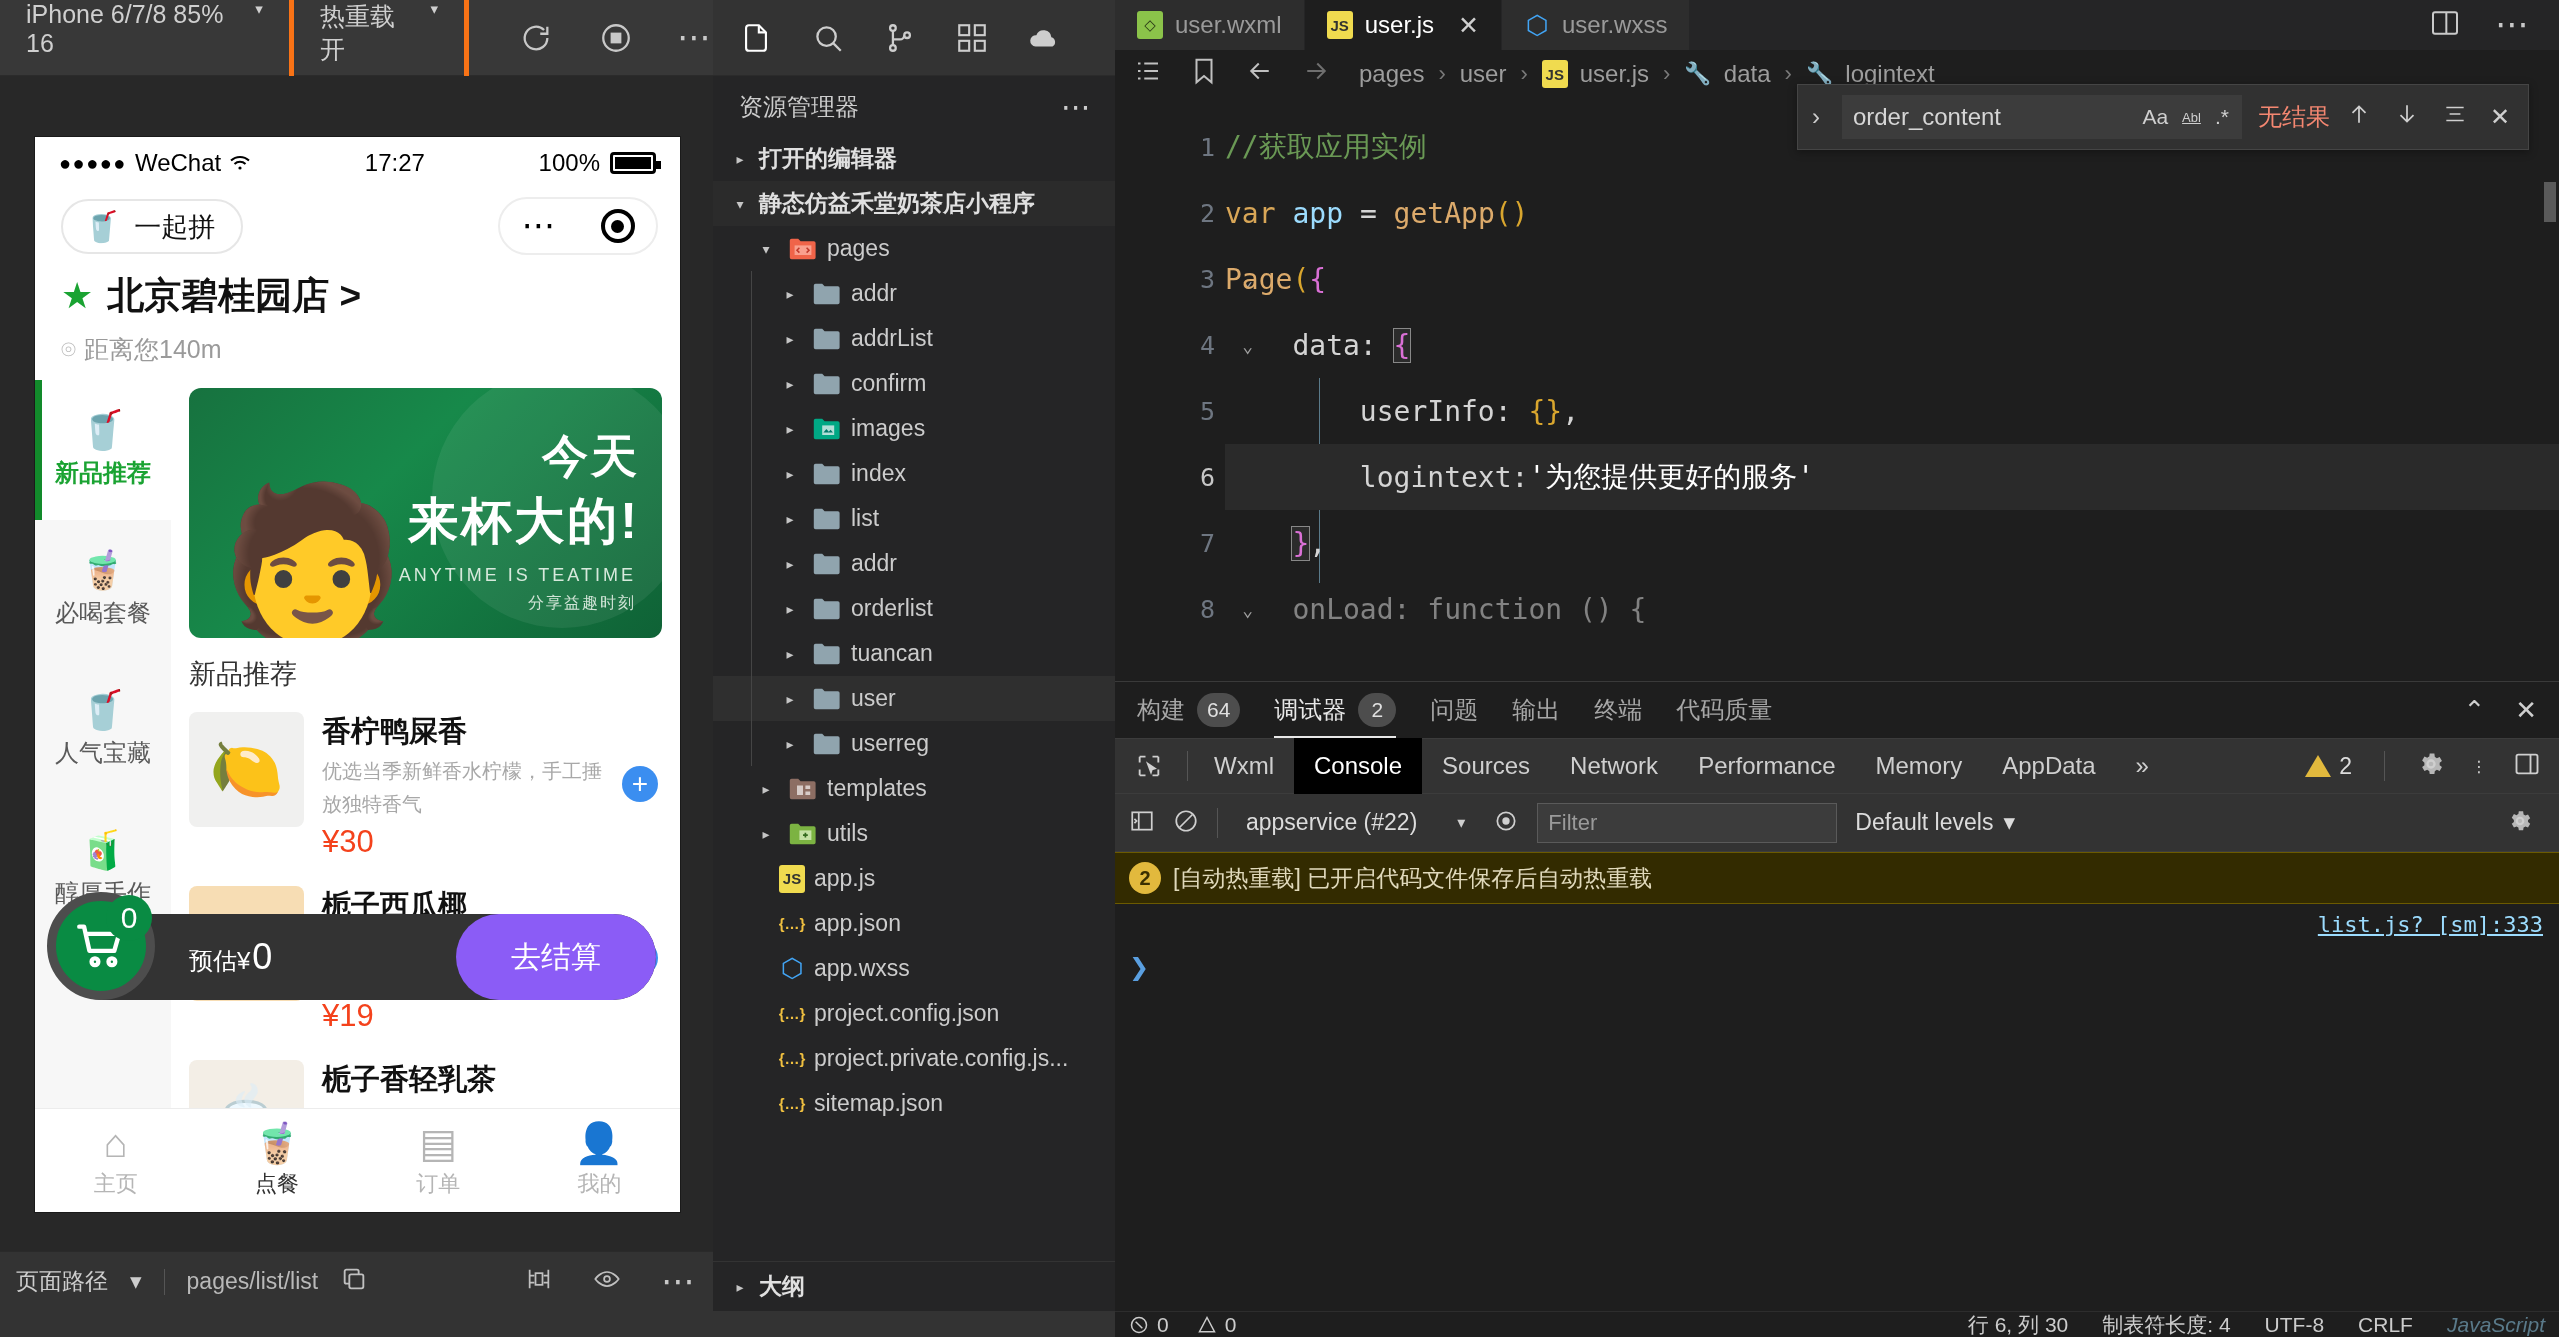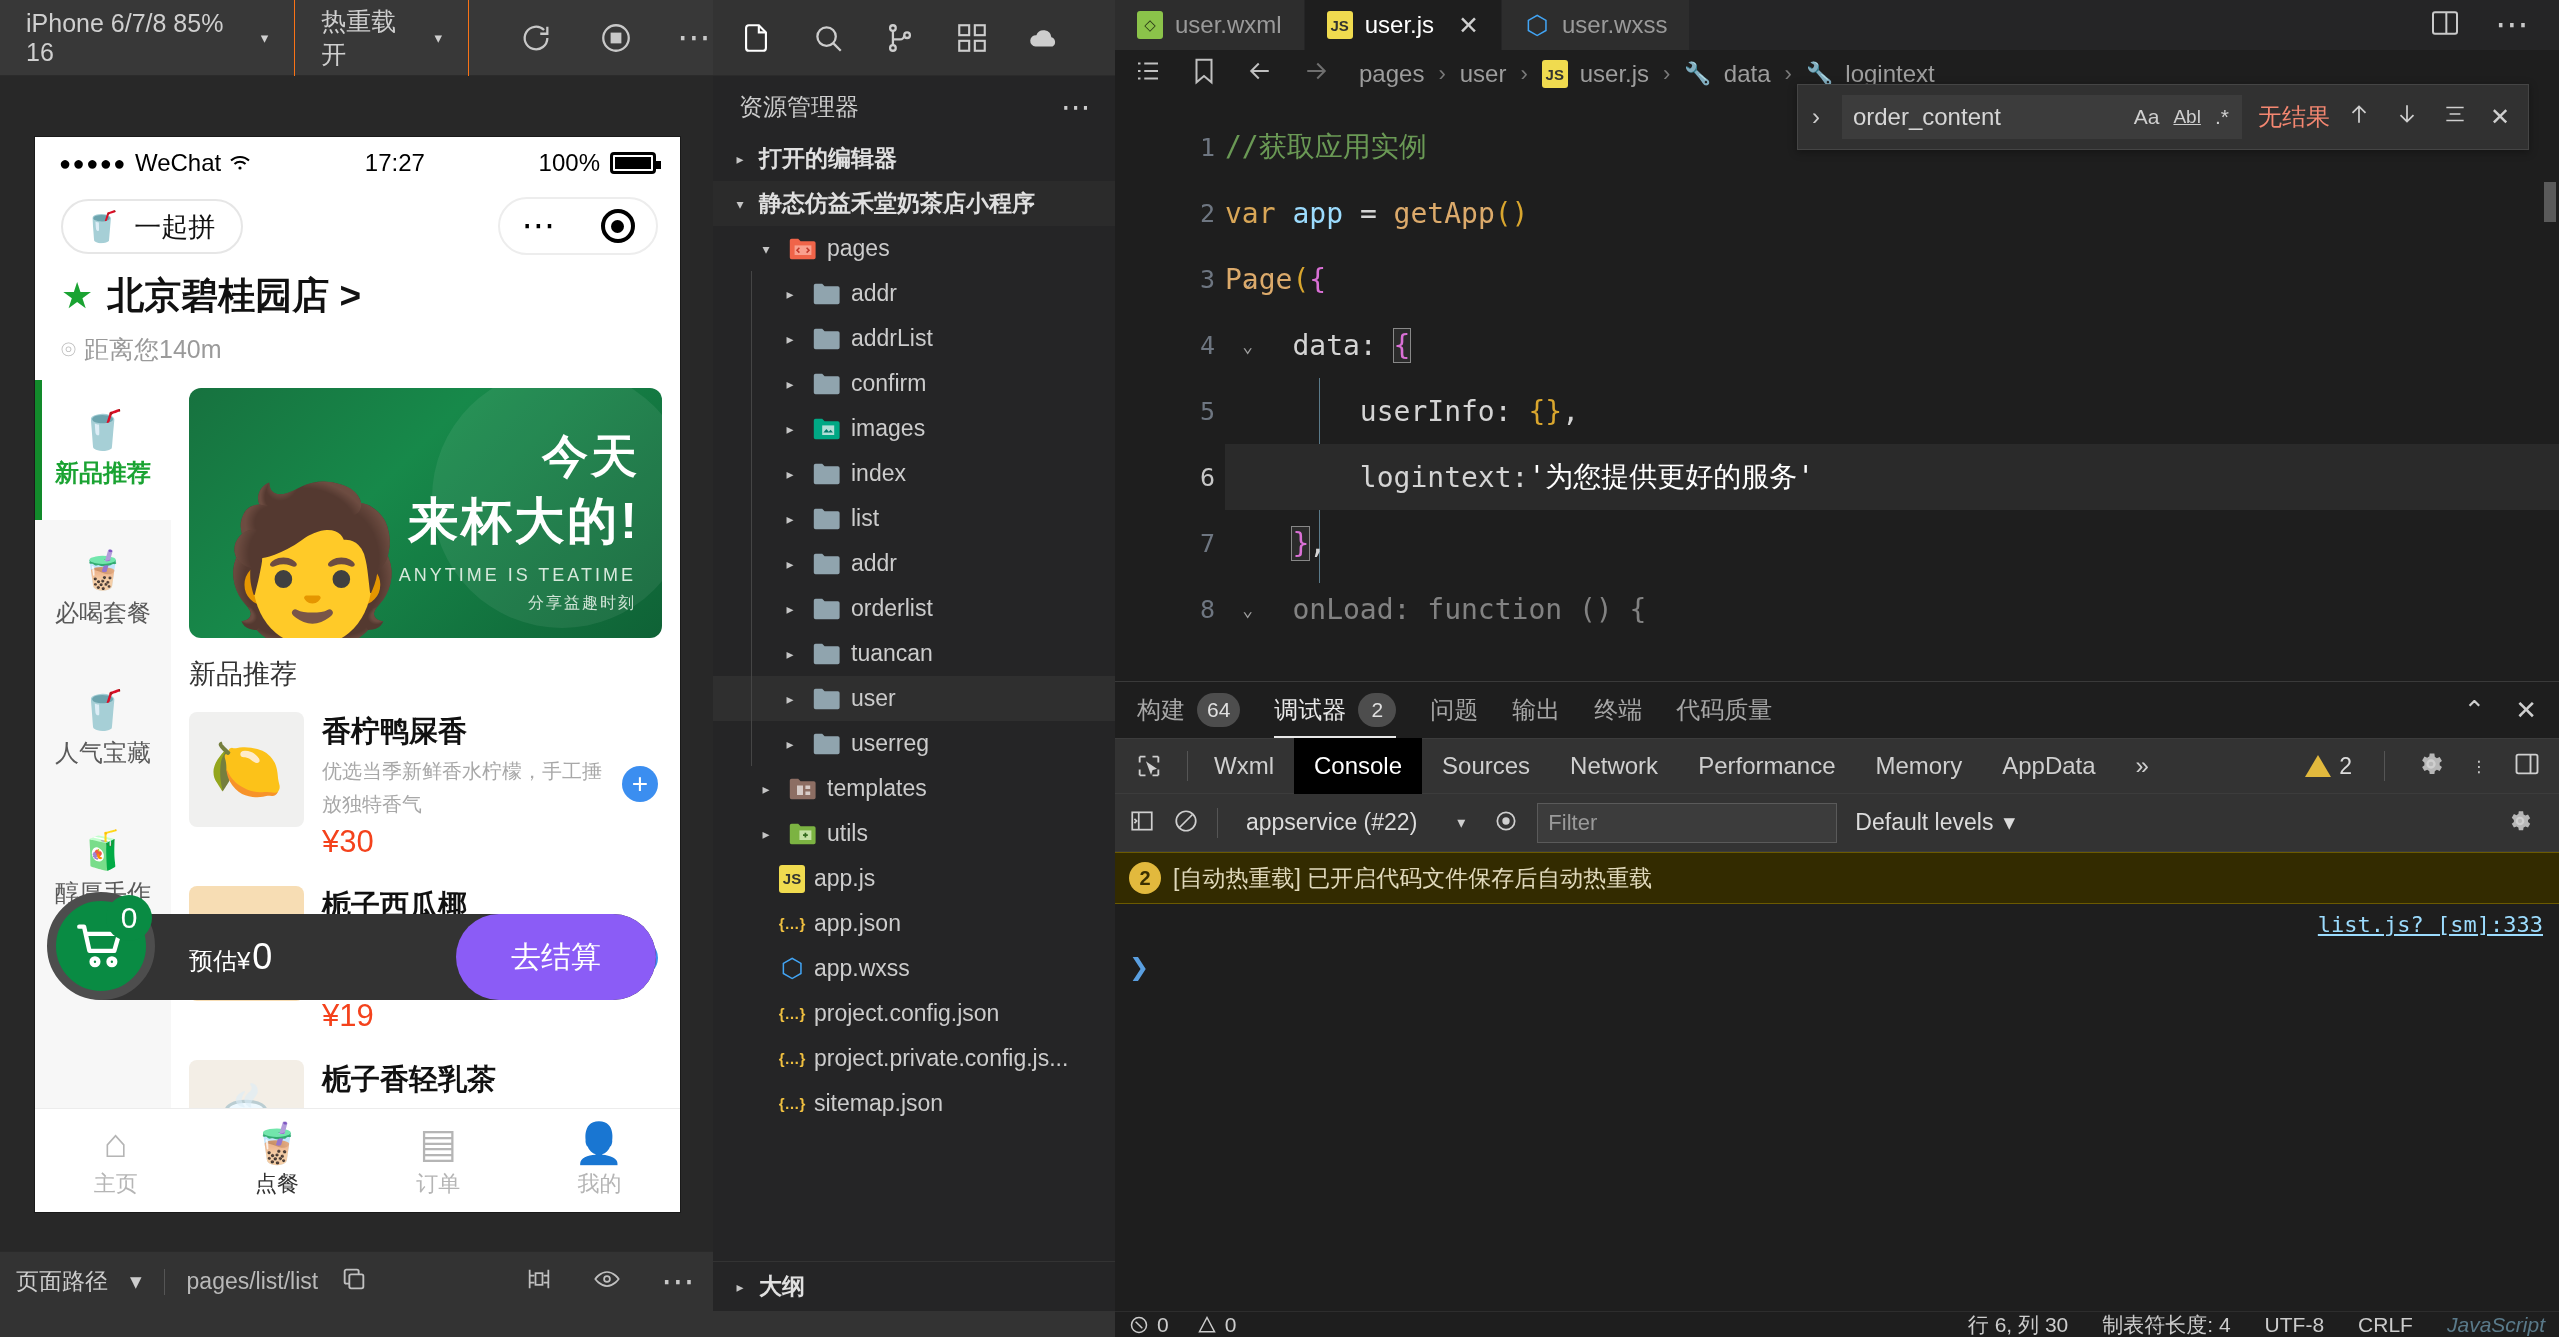--- a/index.html
+++ b/index.html
@@ -18,23 +18,23 @@
   
   .sim-pane {
     width: 713px; flex: 0 0 713px; background: #282828;
     display: flex; flex-direction: column; position: relative;
   }
   .sim-toolbar {
     height: 76px; display: flex; align-items: center;
     background: #383838; border-bottom: 1px solid #2b2b2b;
   }
   .sim-tb-item {
-    display: flex; align-items: center; gap: 10px;
+    display: flex; align-items: flex-start; gap: 10px;
     padding: 0 26px; height: 76px; color: #cfcfcf; font-size: 25px;
-    border-right: 1px solid #f97316;
+    border-right: 5px solid #f97316;
   }
   .sim-tb-item .caret { font-size: 15px; color: #cfcfcf; }
   .sim-tb-icons { display: flex; align-items: center; gap: 42px; padding-left: 48px; }
   .tb-icon { width: 38px; height: 38px; color: #c8c8c8; display: flex; align-items: center; justify-content: center; }
   .tb-icon svg { width: 34px; height: 34px; }
   .dots-icon { color: #c8c8c8; font-size: 34px; letter-spacing: 2px; line-height: 0.4; }
 
   .sim-stage { flex: 1; position: relative; background: #282828; }
   .phone {
     position: absolute; left: 35px; top: 61px;
@@ -227,21 +227,21 @@
     display: flex; align-items: center; gap: 16px; padding: 0 18px 0 8px;
     box-shadow: 0 2px 8px rgba(0,0,0,.35);
   }
   .fw-caret { color: #ccc; font-size: 24px; padding: 0 6px; }
   .fw-input {
     width: 400px; height: 44px; background: #3c3c3c; border: 1px solid #3c3c3c;
     display: flex; align-items: center; padding: 0 10px; gap: 10px;
   }
   .fw-input .val { flex: 1; color: #d6d6d6; font-size: 24px; }
   .fw-opt { color: #cfcfcf; font-size: 21px; padding: 0 2px; }
-  .fw-opt.u { text-decoration: underline; font-size: 19px; }
+  .fw-opt.u { text-decoration: underline; font-size: 13px; }
   .fw-noresult { color: #f48771; font-size: 24px; }
   .fw-actions { display: flex; align-items: center; gap: 22px; color: #cfcfcf; font-size: 24px; }
   .fw-actions svg { width: 26px; height: 26px; }
 
   .code-area { flex: 1; display: flex; position: relative; overflow: hidden; font-family: "DejaVu Sans Mono", "Liberation Mono", monospace; }
   .gutter { width: 110px; flex: 0 0 110px; padding-top: 16px; }
   .gl { height: 66px; display: flex; align-items: center; justify-content: flex-end; padding-right: 10px; color: #6e7681; font-size: 25px; position: relative; }
   .gl .fold { position: absolute; right: -28px; color: #a0a0a0; font-size: 18px; }
   .gl.cur { color: #c6c6c6; }
   .code-lines { flex: 1; padding-top: 16px; position: relative; min-width: 0; }

